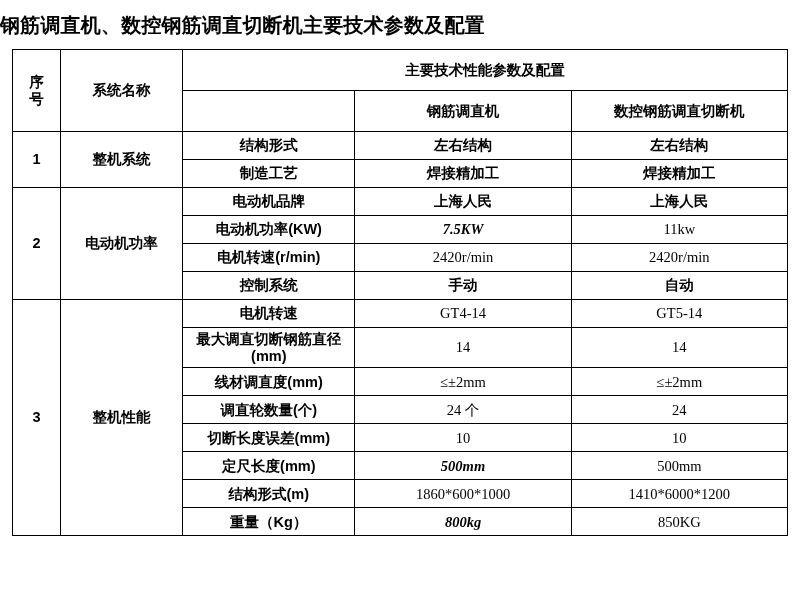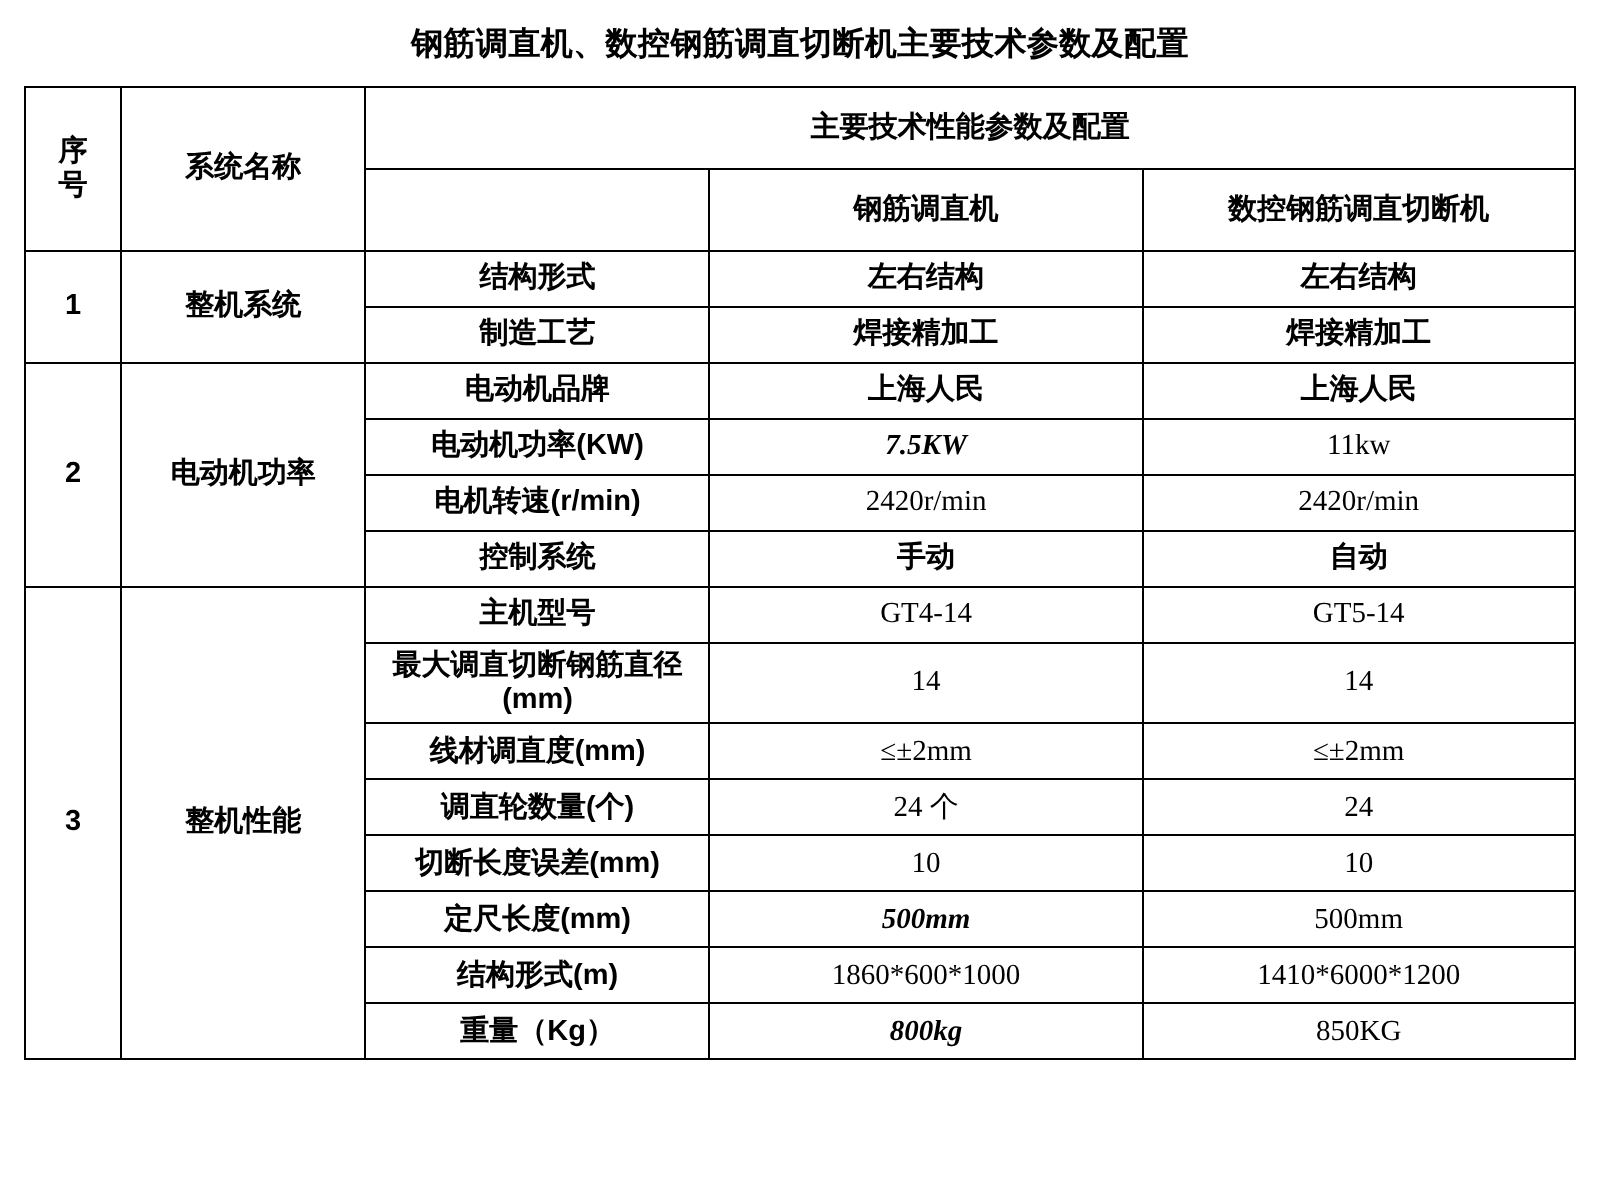--- a/index.html
+++ b/index.html
@@ -16,22 +16,21 @@
   }
   .page {
     position: relative;
     width: 800px;
     height: 600px;
     box-sizing: border-box;
   }
   .doc-title {
     font-family: "Liberation Sans", "DejaVu Sans", sans-serif;
     font-weight: bold;
-    font-size: 16px;
-    text-align: center;
+    font-size: 20px;
     padding-top: 12px;
     padding-bottom: 10px;
     letter-spacing: 0.2px;
   }
   .table-wrap {
     padding: 0 12px;
   }
   table.spec {
     border-collapse: collapse;
     width: 776px;
@@ -158,21 +157,21 @@
         </tr>
         <tr class="row-h">
           <td class="item-label">控制系统</td>
           <td class="val-cn">手动</td>
           <td class="val-cn">自动</td>
         </tr>
 
         <tr class="row-h">
           <td class="group-label" rowspan="8">3</td>
           <td class="group-label" rowspan="8">整机性能</td>
-          <td class="item-label">主机型号</td>
+          <td class="item-label">电机转速</td>
           <td class="val-num">GT4-14</td>
           <td class="val-num">GT5-14</td>
         </tr>
         <tr class="tall">
           <td class="item-label">最大调直切断钢筋直径(mm)</td>
           <td class="val-num">14</td>
           <td class="val-num">14</td>
         </tr>
         <tr class="row-h">
           <td class="item-label">线材调直度(mm)</td>

